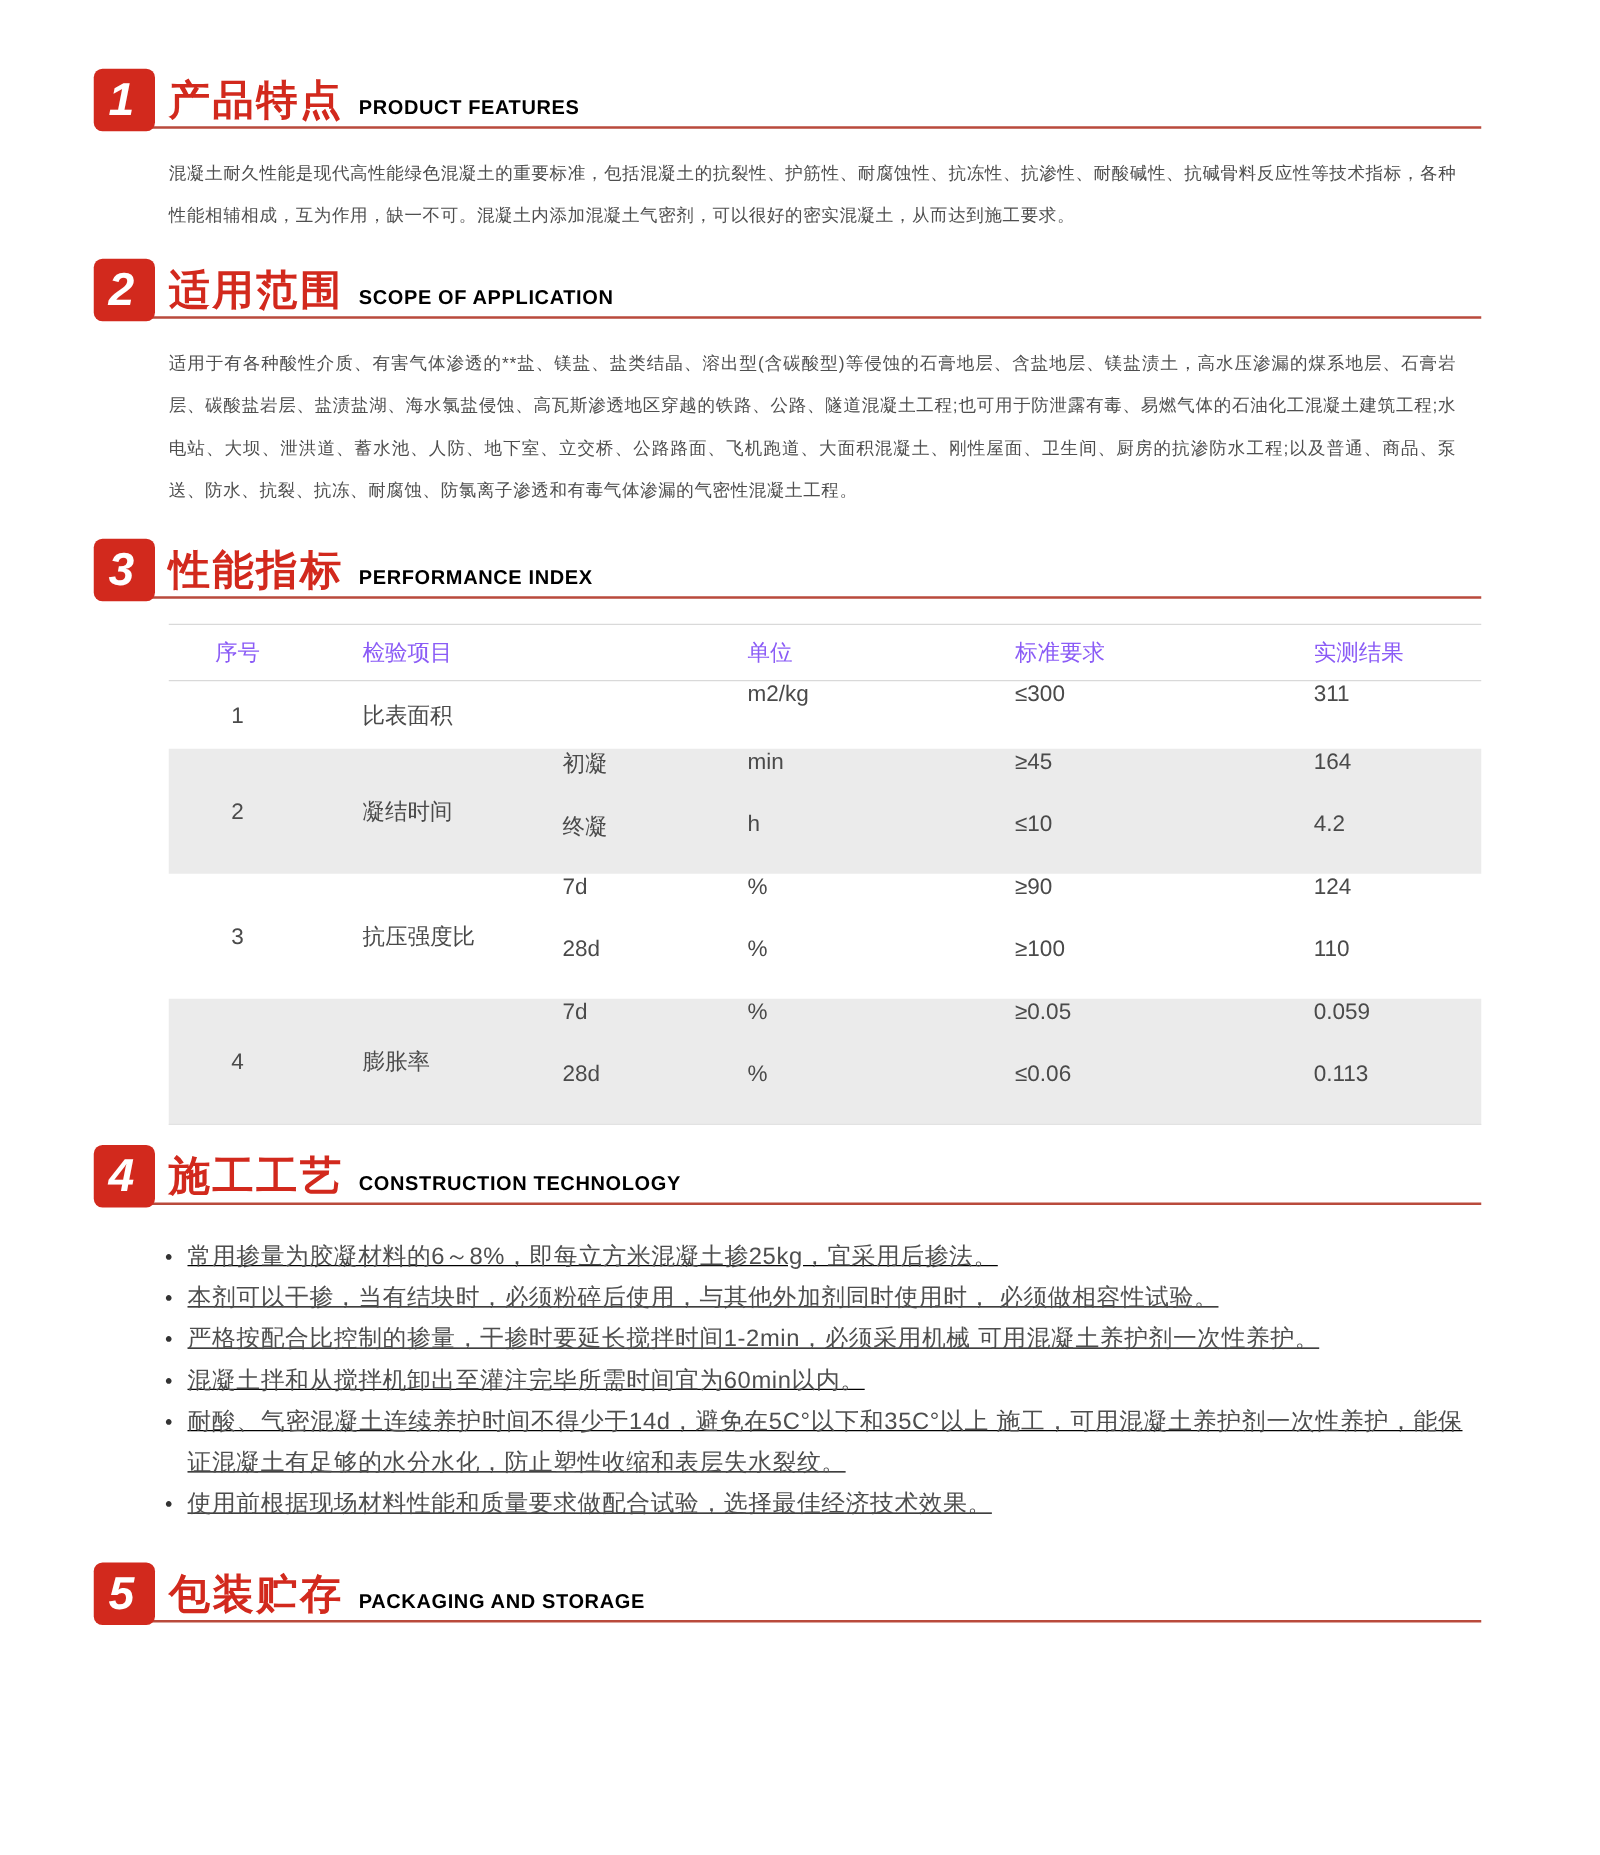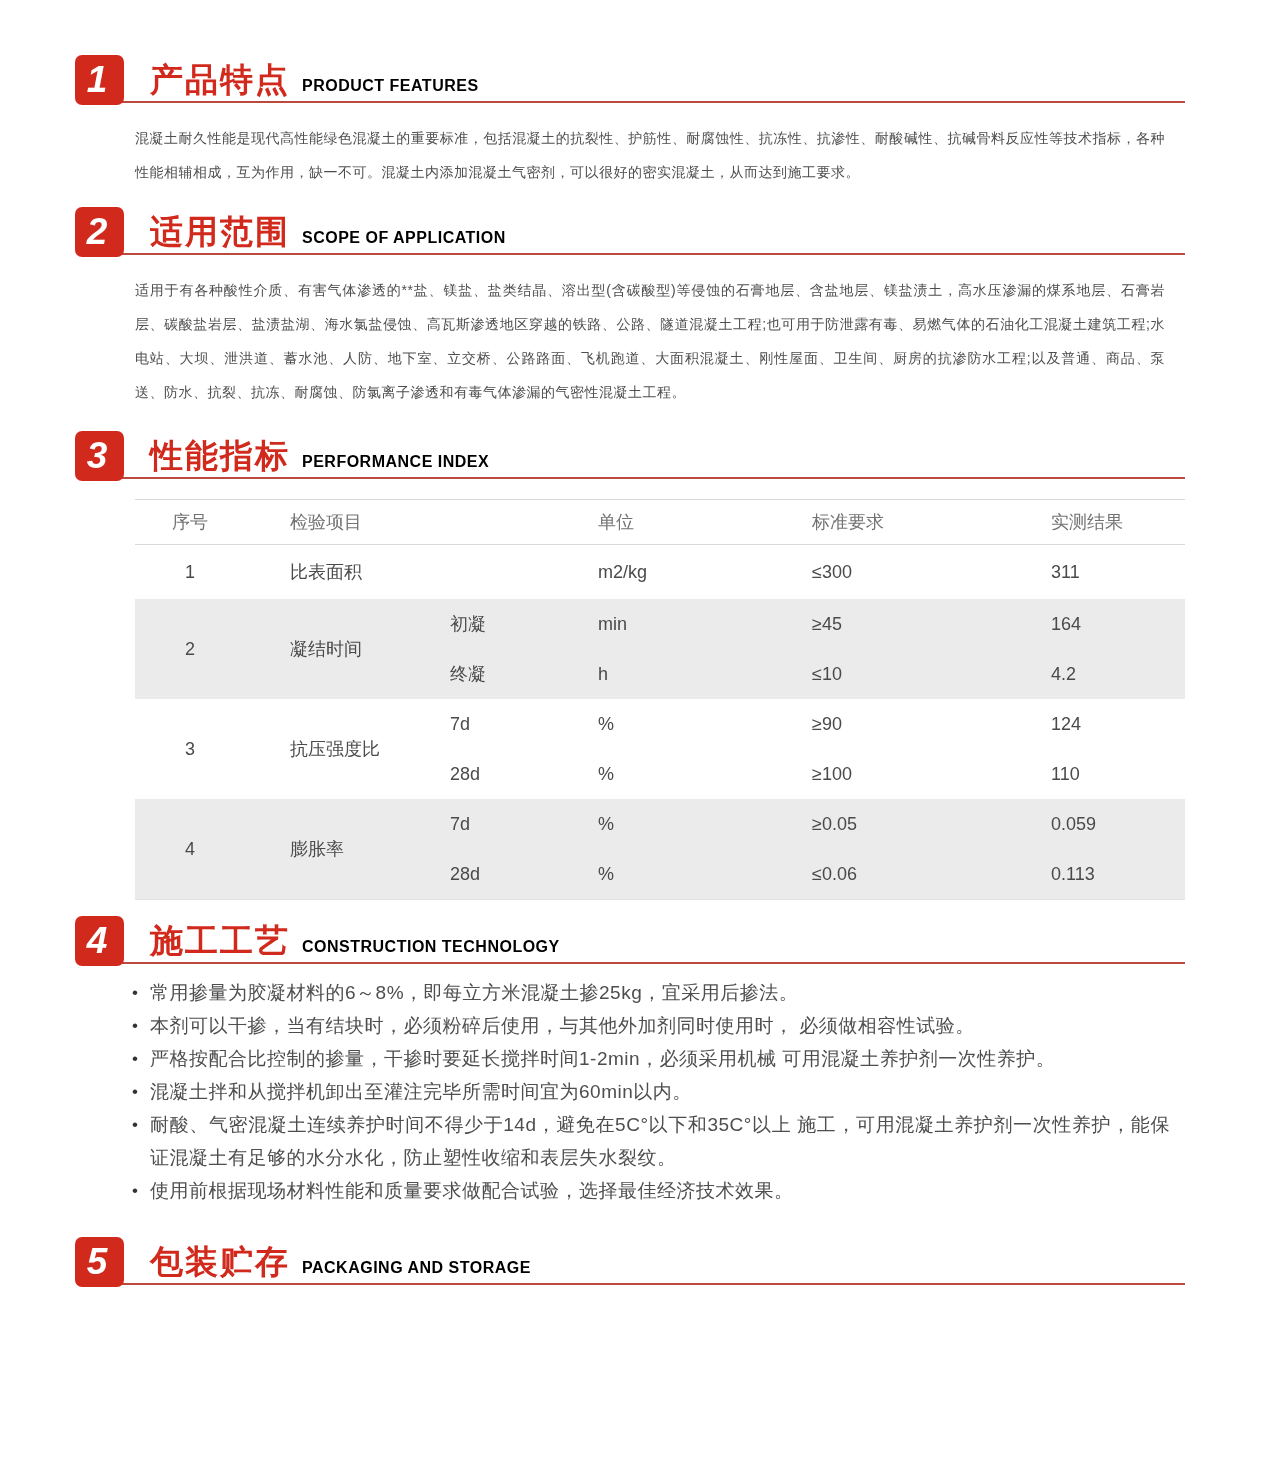--- a/index.html
+++ b/index.html
@@ -13,65 +13,65 @@
   
   .sec-head { position:relative; height:56px; }
   .badge {
     position:absolute; left:0; top:0; width:49px; height:50px;
     background:#d2291d; border-radius:7px; color:#fff;
     display:flex; align-items:center; justify-content:center;
     font-size:37px; font-weight:700; font-style:italic;
     padding-right:5px; z-index:2;
   }
   .rule { position:absolute; left:2px; right:0; top:46px; height:2px; background:#b94a3c; }
-  .titles { position:absolute; left:75px; bottom:8px; display:flex; align-items:baseline; }
+  .titles { position:absolute; left:60px; bottom:8px; display:flex; align-items:baseline; }
   .zh { font-size:33px; font-weight:700; color:#d2291d; letter-spacing:2px; }
   .en { font-size:16px; font-weight:700; color:#000000; margin-left:12px; letter-spacing:0.5px; }
 
   
   .body-text {
     margin:10px 20px 0 60px; width:1030px;
     font-size:14px; line-height:34px; color:#4e4e4e;
     text-align:justify; letter-spacing:0.5px;
   }
   .m-s2 { margin-top:18px; }
   .m-s3 { margin-top:22px; }
   .m-s4 { margin-top:16px; }
   .m-s5 { margin-top:30px; }
 
   
-  .bullets { margin:4px 20px 0 55px; width:1040px; list-style:none; }
+  .bullets { margin:17px 20px 0 55px; width:1040px; list-style:none;text-decoration:underline; }
   .bullets li {
     position:relative; padding-left:20px;
     font-size:19px; line-height:33px; color:#4e4e4e;
     text-align:justify; letter-spacing:0.5px;
   }
   .bullets li::before {
     content:"•"; position:absolute; left:2px; top:0;
     color:#333; font-size:17px;
   }
 
   
   .ptable { margin:12px 0 0 60px; width:1050px; font-size:18px; color:#4a4a4a; }
   .t-head {
     display:flex; align-items:center; height:46px;
     border-top:1px solid #d9d9d9; border-bottom:1px solid #d9d9d9;
-    color:#737373;
+    color:#8b5cf6;
   }
   .h1 { flex:0 0 110px; text-align:center; }
   .h2 { flex:0 0 345px; padding-left:45px; }
   .h4 { flex:0 0 210px; padding-left:8px; }
   .h5 { flex:0 0 235px; padding-left:12px; }
   .h6 { flex:1; padding-left:16px;font-family:Liberation Serif, serif; }
   .t-row { display:flex; align-items:center; }
   .t-row.gray { background:#ebebeb; }
   .c1 { flex:0 0 110px; text-align:center; }
   .c2 { flex:0 0 195px; padding-left:45px; }
   .subcol { flex:1; }
-  .subrow { display:flex; align-items:center; height:50px; }
+  .subrow { display:flex; align-items:flex-start; height:50px; }
   .row-single .subrow { height:54px; }
   .c3 { flex:0 0 150px; padding-left:10px; }
   .c4 { flex:0 0 210px; padding-left:8px; }
   .c5 { flex:0 0 235px; padding-left:12px; }
   .c6 { flex:1; padding-left:16px; }
   .t-bottom { border-bottom:1px solid #e2e2e2; }
 </style>
 </head>
 <body>
 

